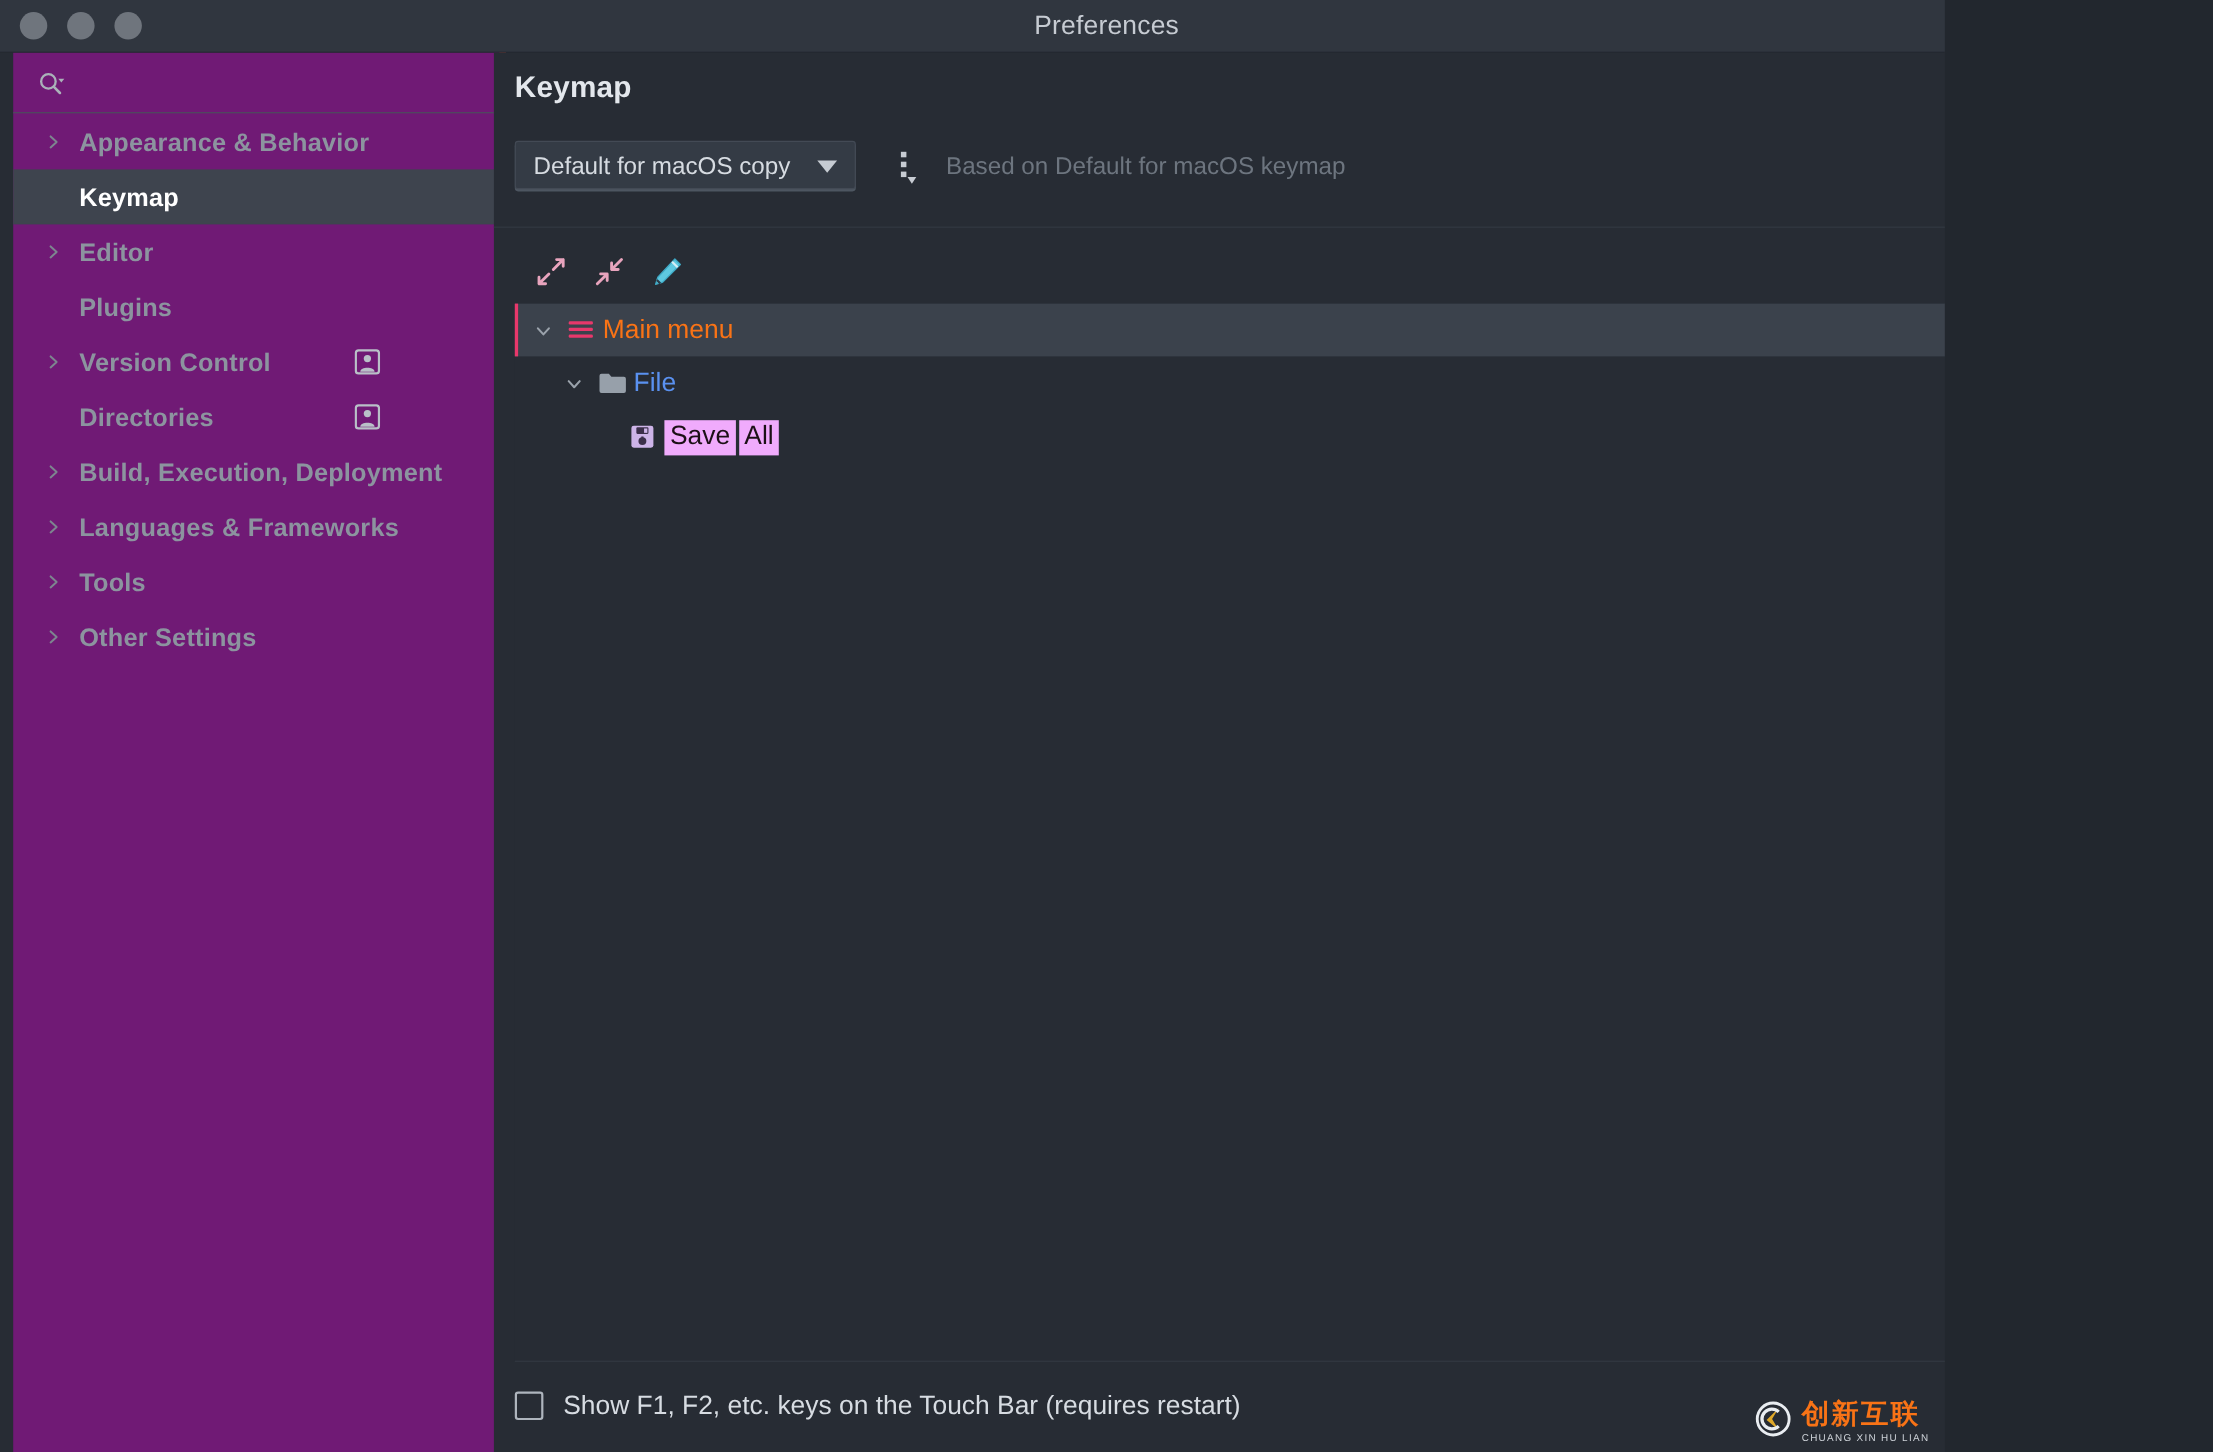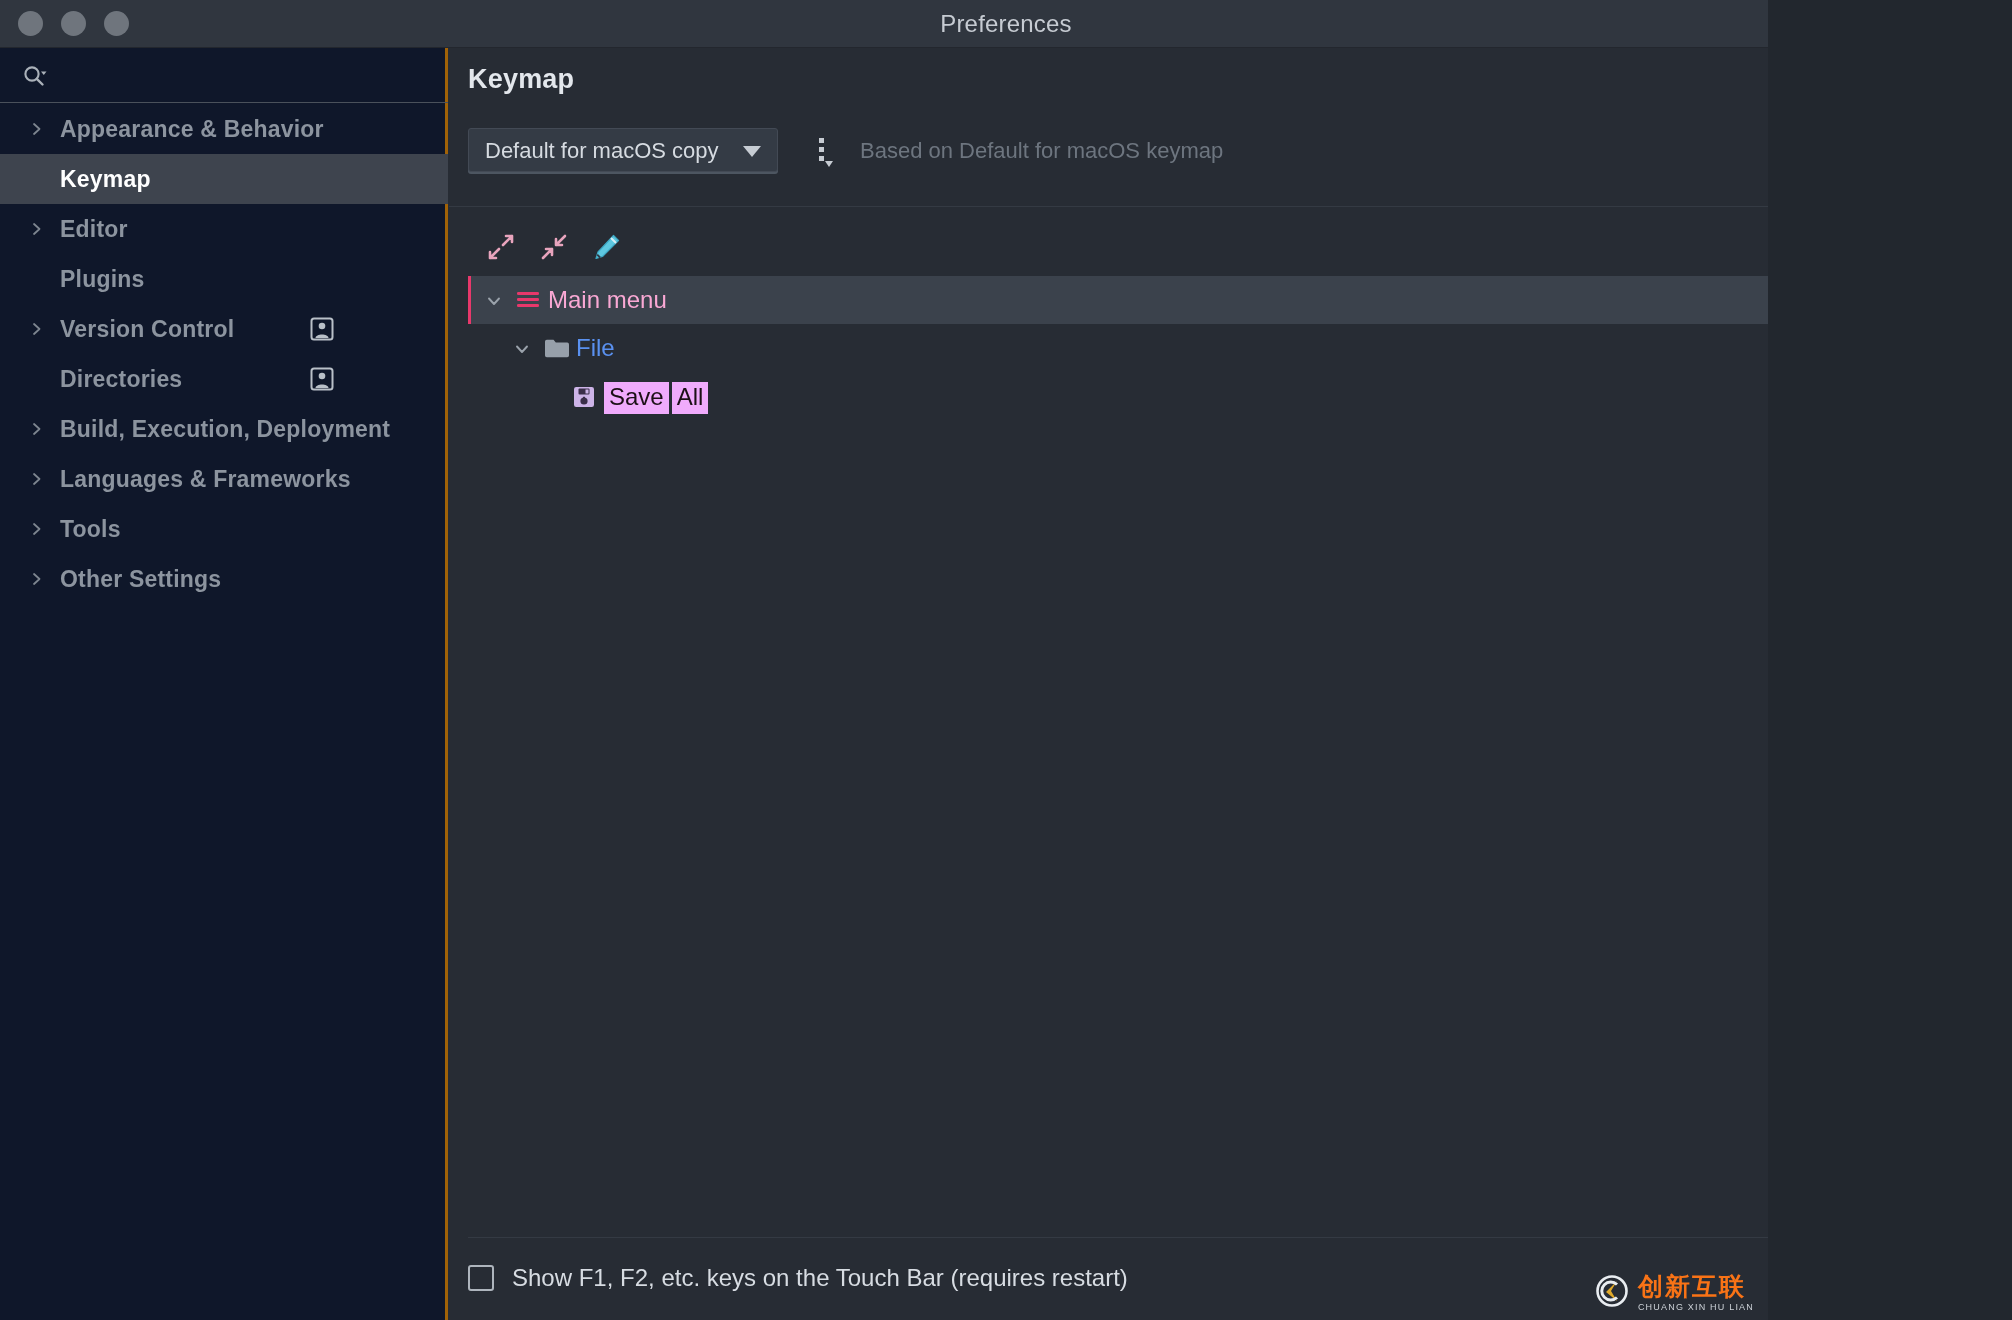--- a/index.html
+++ b/index.html
@@ -23,23 +23,23 @@
   #traffic { position:absolute; left:18px; top:11px; display:flex; gap:18px; }
   .light { width:25px; height:25px; border-radius:50%; background:#6f757d; }
   #win-title {
     position:absolute; left:0; top:0; width:2012px; height:48px;
     line-height:48px; text-align:center;
     font-size:24px; color:#c6cbd2; letter-spacing:.2px;
   }
 
   
   #sidebar {
-    position:absolute; left:0; top:48px; width:448px; height:1272px;
-    background:#0f172a;
-    border-right:3px solid #a16207;
+    position:absolute; left:12px; top:48px; width:448px; height:1272px;
+    background:#701a75;
+    border-right:6px solid #a16207;
   }
   #side-search {
     position:absolute; left:0; top:0; width:448px; height:55px;
     border-bottom:1px solid #4a515b;
   }
   #side-search .mag { position:absolute; left:22px; top:16px; }
   #side-search-input {
     position:absolute; left:58px; top:10px; width:370px; height:34px;
     background:transparent; border:none; outline:none;
     color:#c8cdd4; font-size:20px;
@@ -138,21 +138,21 @@
   .tree-row.sel { background:#3b424c; }
   .tree-row.sel::before {
     content:""; position:absolute; left:0; top:0; width:3px; height:48px; background:#e8386b;
   }
   .row-arrow { position:absolute; width:16px; height:16px; }
   .row-icon  { position:absolute; }
   .row-label { font-size:24px; white-space:nowrap; }
 
   #row-mainmenu .row-arrow { left:18px; top:17px; }
   #row-mainmenu .row-icon  { left:48px; top:14px; }
-  #row-mainmenu .row-label { margin-left:80px; color:#f9a8d4; }
+  #row-mainmenu .row-label { margin-left:80px; color:#f97316; }
 
   #row-file .row-arrow { left:46px; top:17px; }
   #row-file .row-icon  { left:76px; top:14px; }
   #row-file .row-label { margin-left:108px; color:#5a91f0; }
 
   #row-saveall { height:52px; }
   #row-saveall .row-icon { left:104px; top:13px; }
   #row-saveall .row-label { margin-left:136px; display:flex; gap:0; align-items:center; }
   .hl {
     background:#f0abfc; color:#1c1016; font-size:24px;

